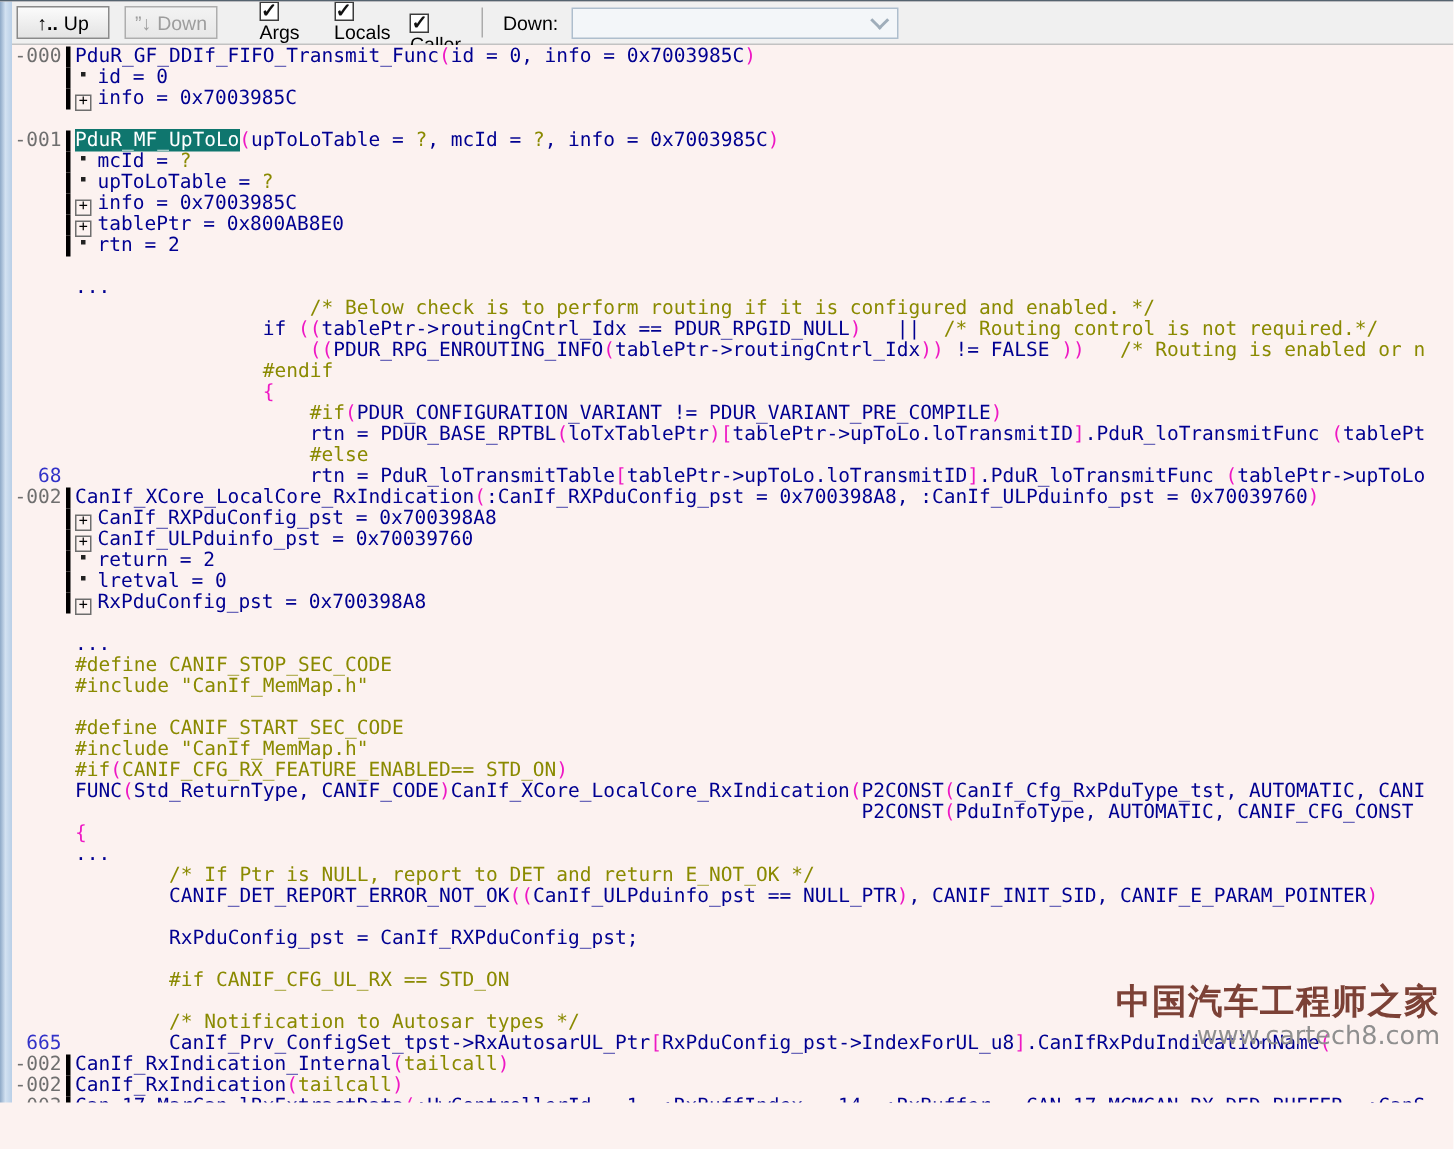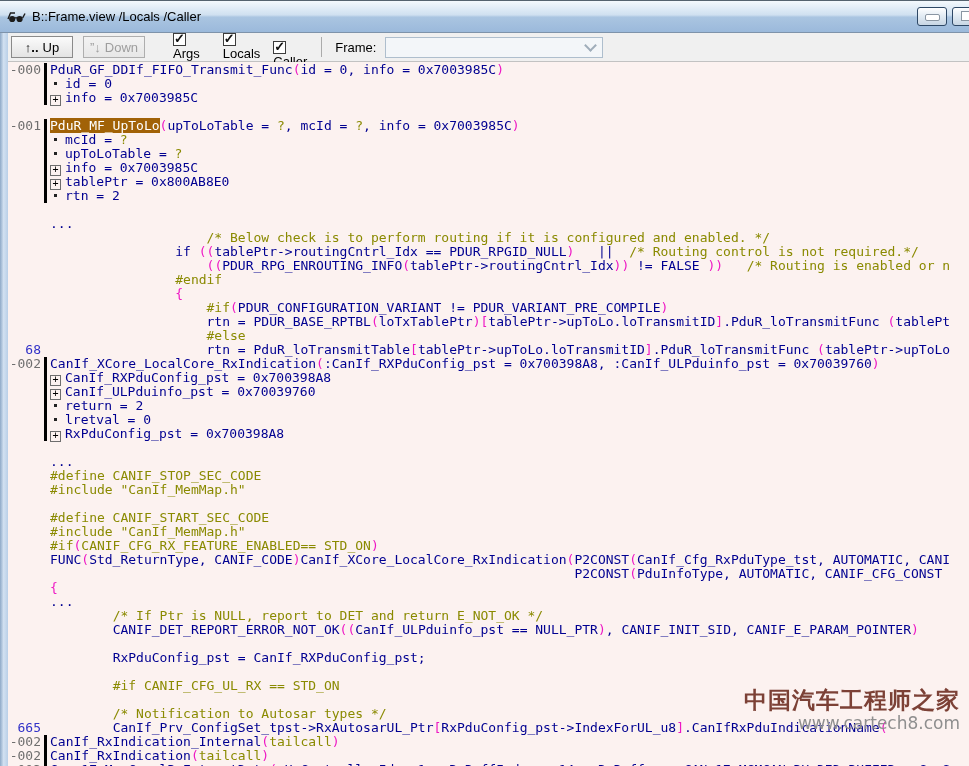--- a/index.html
+++ b/index.html
@@ -50,56 +50,36 @@
   .gut{width:36px;flex:none;text-align:right;padding-right:3px;box-sizing:border-box;}
   .gut.g{color:#6f6f6f;}
   .gut.b{color:#3232c8;}
   .bar{width:3px;flex:none;margin-right:3px;}
   .bar.on{background:#000;}
   .txt{flex:none;}
   .t-c{color:#000091;}
   .t-m{color:#8a8a00;}
   .t-p{color:#8a8a00;}
   .t-pun{color:#ee18c4;}
-  .t-s{background:#a16207;color:#fff;}
+  .t-s{background:#0f766e;color:#fff;}
   .dot{display:inline-block;width:3px;height:3px;background:#222;margin:0 8px 3px 4px;vertical-align:middle;}
   .plusbox{display:inline-block;width:11px;height:11px;box-sizing:border-box;border:1px solid #6e6e6e;
            color:#000;font-size:10px;line-height:8px;text-align:center;margin-right:4px;
            vertical-align:-1px;}
   
   .watermark{position:absolute;right:9px;top:624px;text-align:right;z-index:5;pointer-events:none;}
   .wm1{font-family:"DejaVu Serif",serif;font-weight:bold;font-size:23px;color:#7c4136;
        letter-spacing:1px;line-height:27px;}
   .wm2{font-family:"DejaVu Sans",sans-serif;font-size:17px;color:#8f8f8f;line-height:20px;}
 </style>
 </head>
 <body>
 
 <div class="window">
 
-  <div class="titlebar">
-    <span style="display:inline-flex;">
-      <svg width="19" height="14" viewBox="0 0 19 14">
-        <path d="M1 9 L3.5 3 L8 3" stroke="#1c1c1c" stroke-width="1.4" fill="none"></path>
-        <circle cx="5.2" cy="9" r="3.1" fill="#1c1c1c"></circle>
-        <circle cx="12.6" cy="9" r="3.1" fill="#1c1c1c"></circle>
-        <path d="M8.2 8.4 Q9 6.8 9.8 8.4" stroke="#1c1c1c" stroke-width="1.3" fill="none"></path>
-        <path d="M15.6 8 L18 3.5" stroke="#1c1c1c" stroke-width="1.4" fill="none"></path>
-      </svg>
-    </span>
-    <span class="title-text">B::Frame.view /Locals /Caller</span>
-    <div class="win-buttons">
-      <div class="win-btn">
-        <div class="min-glyph"></div>
-      </div>
-      <div class="win-btn partial">
-        <div class="max-glyph"></div>
-      </div>
-    </div>
-  </div>
 
   <div class="chrome-row">
     <div class="left-frame"></div>
 
     <div class="main">
       <div class="toolbar">
         <div class="btn up">
           <span class="ico">↑..</span>
           <span>Up</span>
         </div>
@@ -115,21 +95,21 @@
             <div class="cb-group" style="margin-left: 23px;">
               <span class="cb checked"></span>
               <span>Locals</span>
             </div>
             <div class="cb-group" style="margin-left: 13px; margin-top: 16px;">
               <span class="cb checked"></span>
               <span>Caller</span>
             </div>
           </div>
         <div class="sep"></div>
-        <span class="task-label">Frame:</span>
+        <span class="task-label">Down:</span>
         <div class="combo">
           <span></span>
           <div class="chev"></div>
         </div>
       </div>
 
       <div class="content">
         <div id="code">
             <div class="line"><span class="gut g">-000</span><span class="bar on"></span><span class="txt"><span class="t-c">PduR_GF_DDIf_FIFO_Transmit_Func</span><span class="t-pun">(</span><span class="t-c">id = 0, info = 0x7003985C</span><span class="t-pun">)</span></span></div>
             <div class="line"><span class="gut"></span><span class="bar on"></span><span class="txt"><span class="dot"></span><span class="t-c">id = 0</span></span></div>

